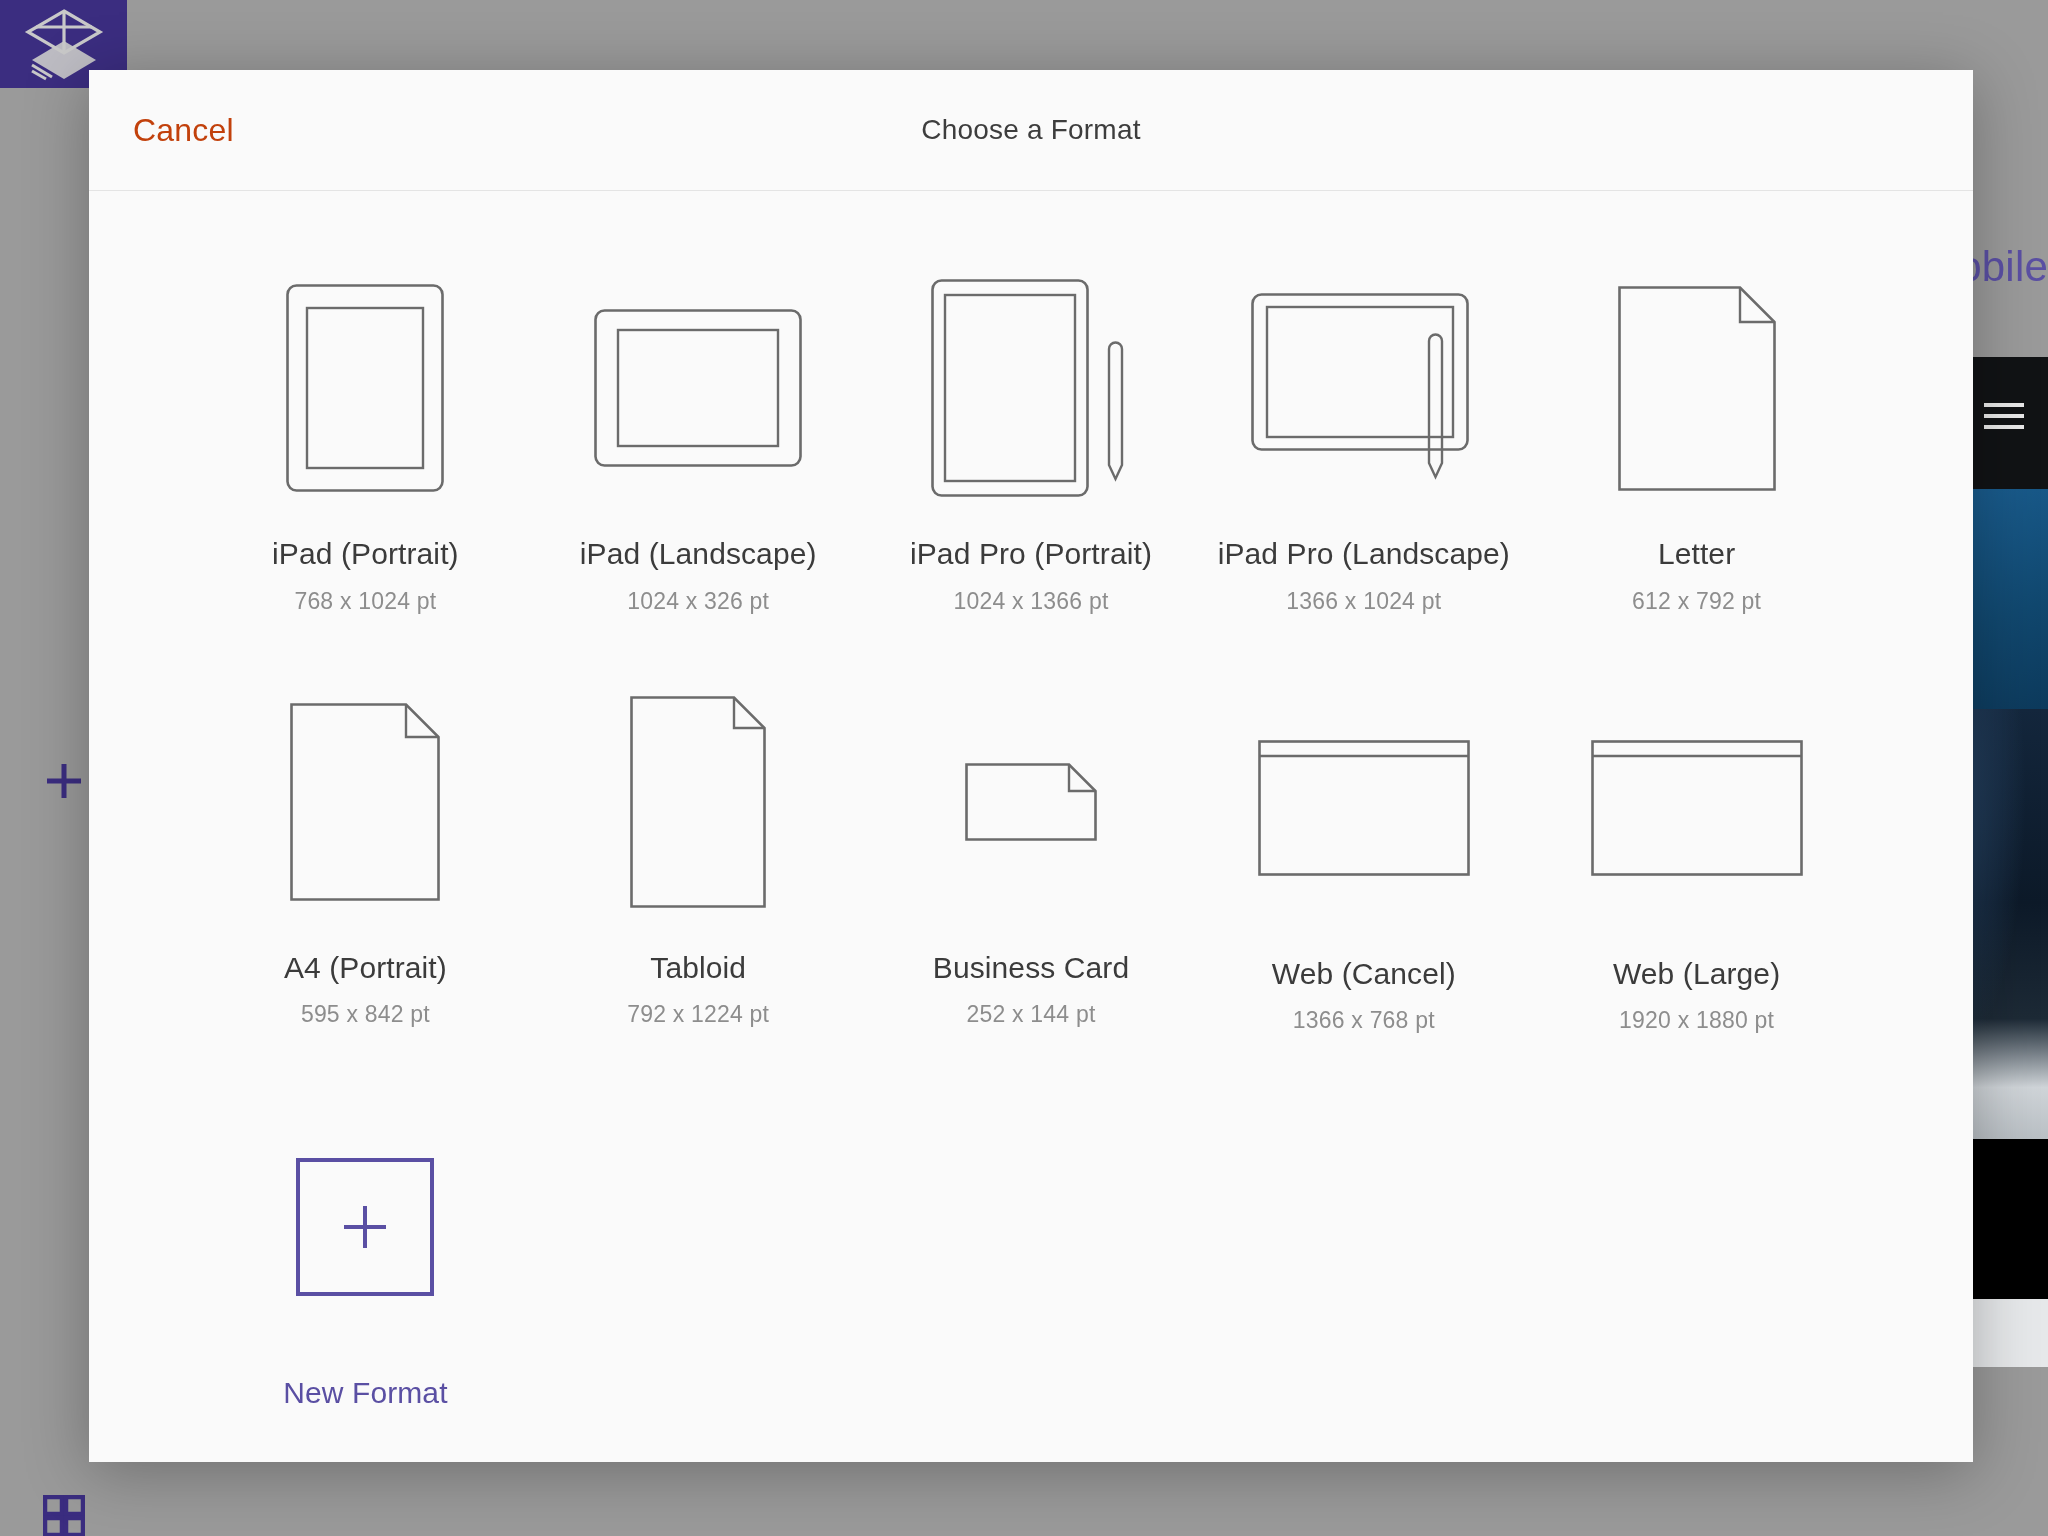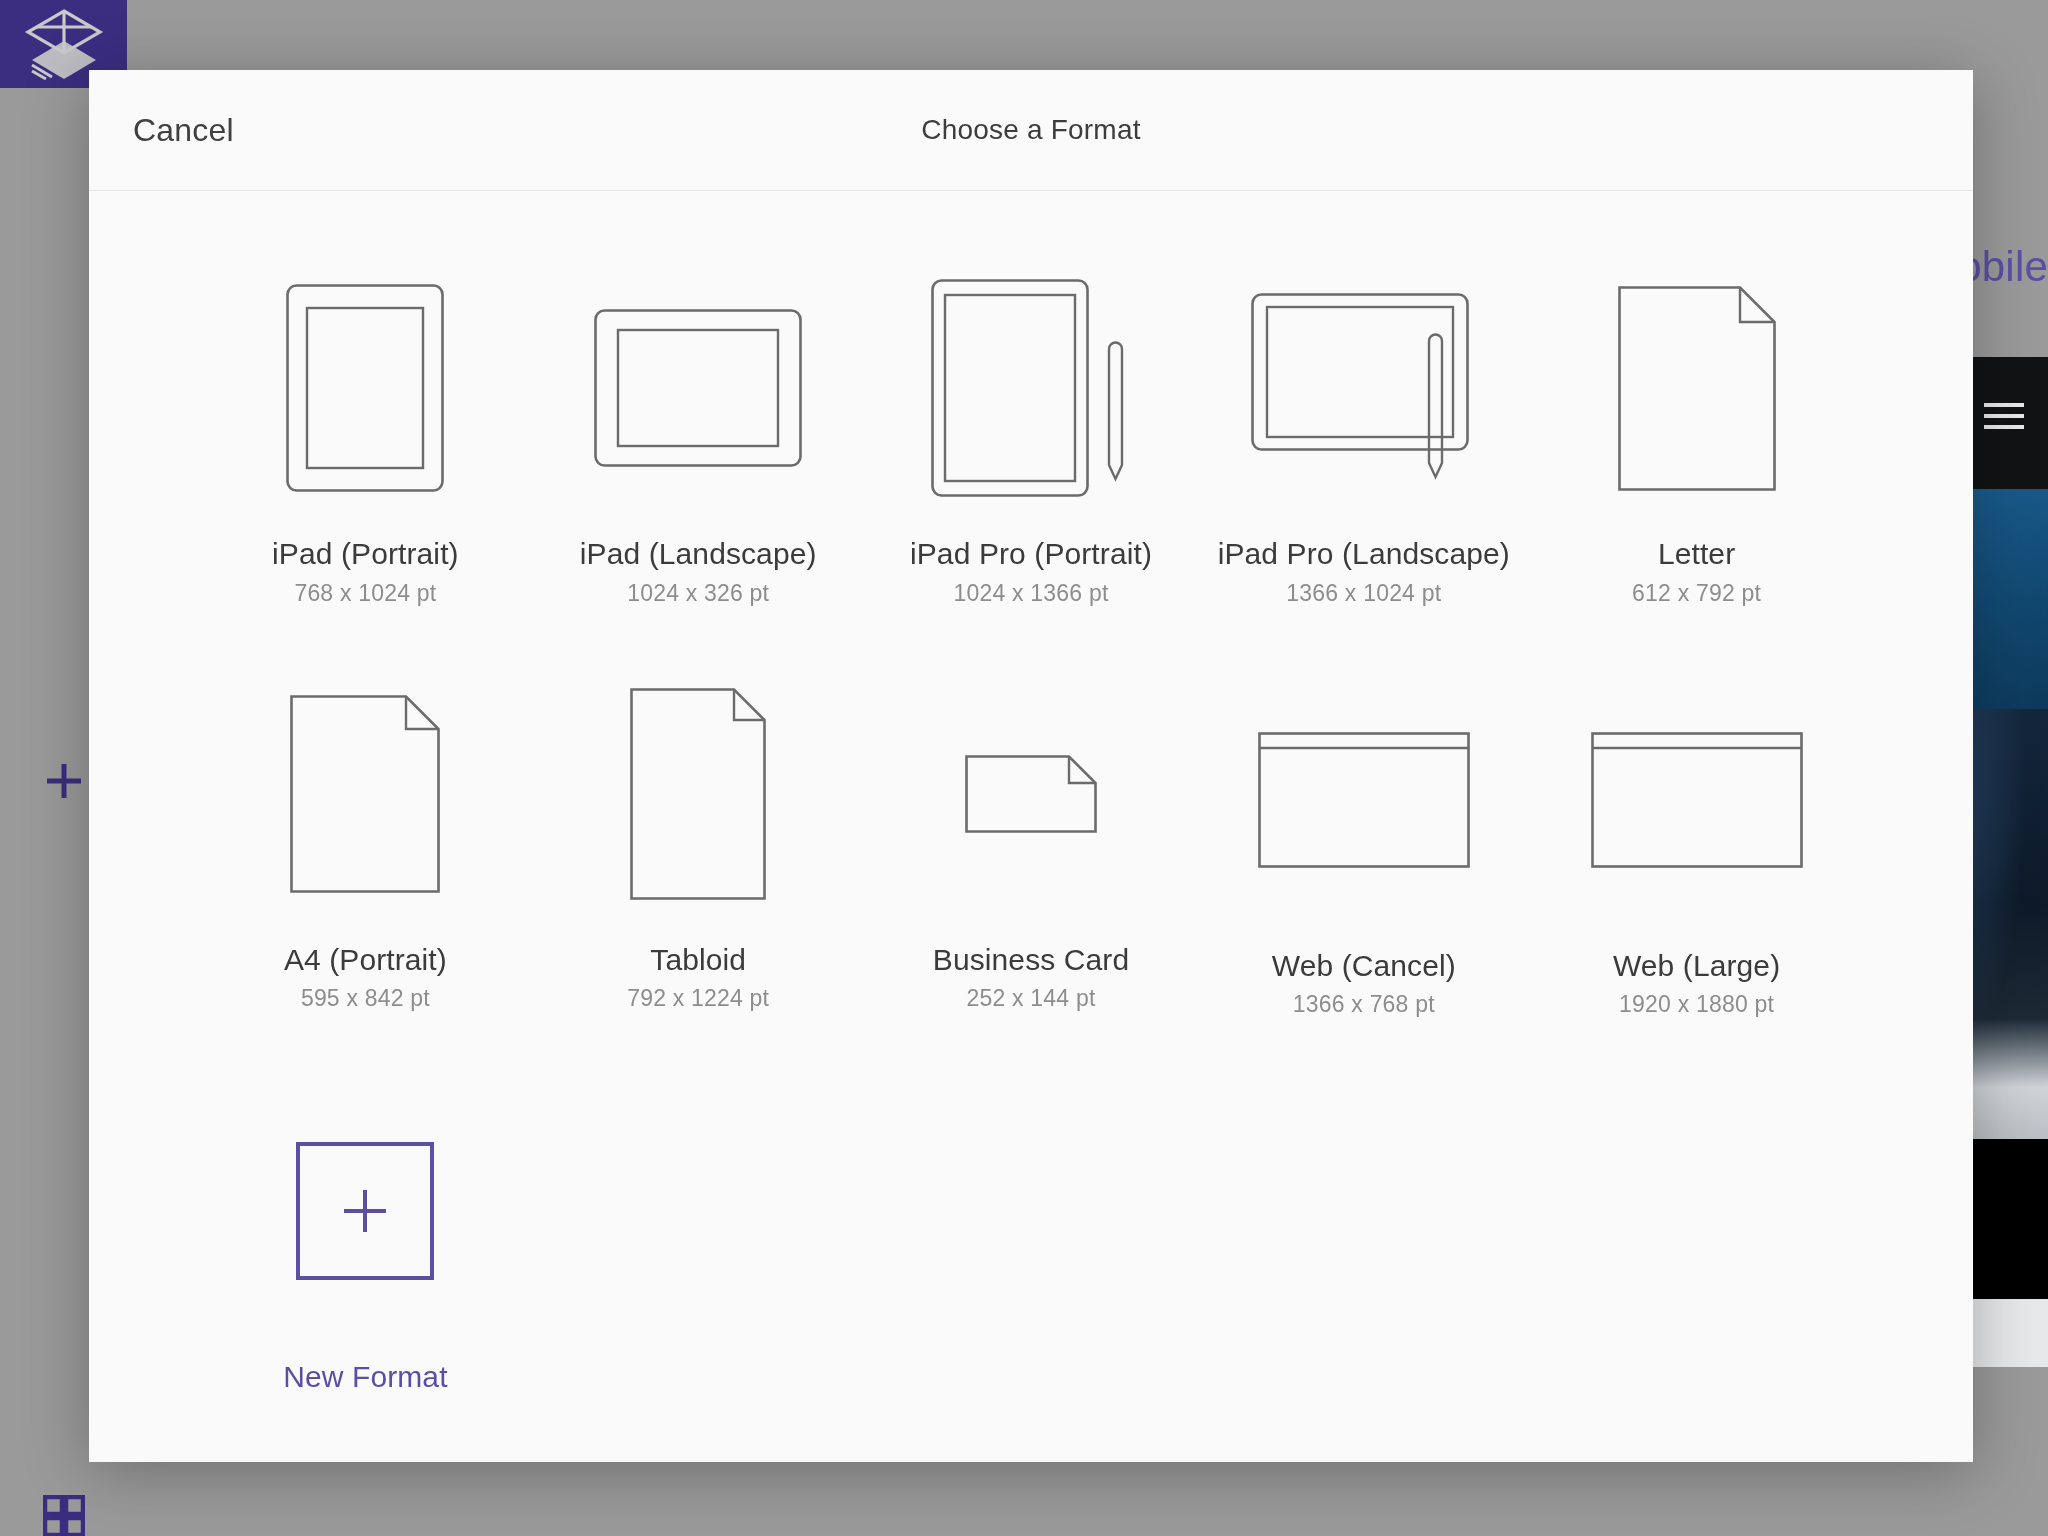--- a/index.html
+++ b/index.html
@@ -117,21 +117,21 @@
     position: relative;
     height: 121px;
     border-bottom: 1px solid #e4e4e4;
   }
 
   #cancel-button {
     position: absolute;
     left: 40px; top: 50%;
     transform: translateY(-50%);
     font-size: 32px;
-    color: #404040;
+    color: #c2410c;
     background: none; border: none;
     font-family: inherit;
     cursor: pointer;
     padding: 6px 4px;
     letter-spacing: .2px;
   }
 
   #modal-title {
     position: absolute;
     left: 0; right: 0; top: 50%;
@@ -175,21 +175,21 @@
     margin-top: 14px;
     line-height: 1.15;
     text-align: center;
     letter-spacing: .1px;
   }
   .card-label.accent { color: #5a4fa3; }
 
   .card-dims {
     font-size: 23px;
     color: #8d8d8d;
-    margin-top: 8px;
+    margin-top: 16px;
     text-align: center;
     letter-spacing: .2px;
   }
 
   .row-2 { margin-top: 34px; }
   .row-3 { margin-top: 40px; }
 
   .stroke {
     fill: none;
     stroke: #6b6b6b;

